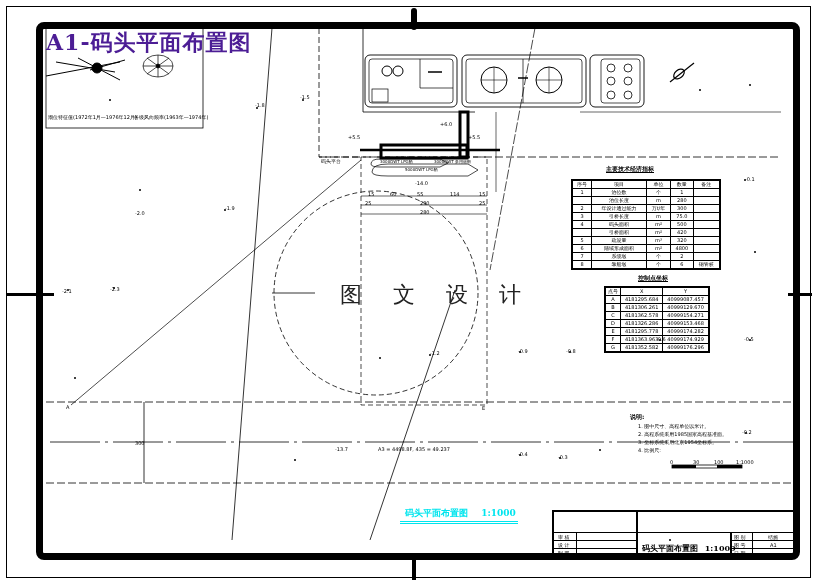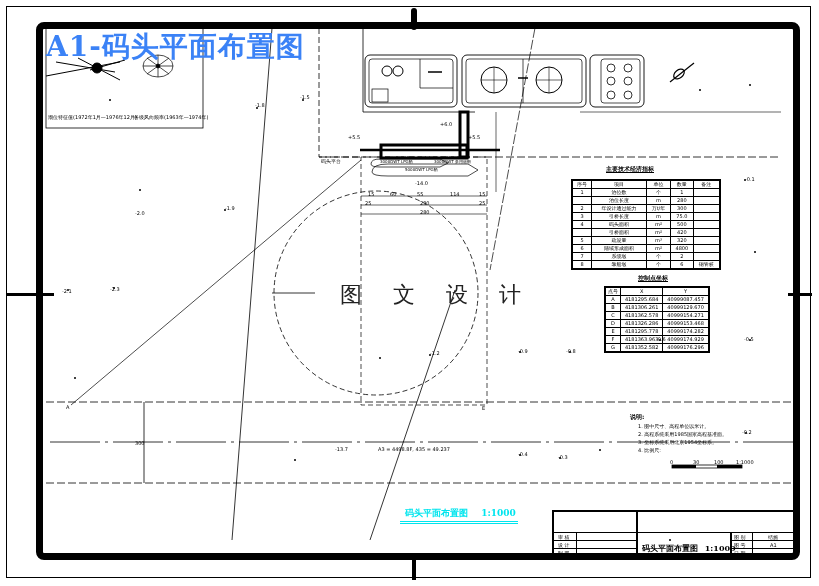--- a/index.html
+++ b/index.html
@@ -1,20 +1,20 @@
 <!DOCTYPE html>
 <html><head>
 <meta charset="utf-8">
 <style>
   html,body{margin:0;padding:0;background:#fff;}
   body{width:819px;height:586px;position:relative;overflow:hidden;font-family:"DejaVu Sans",sans-serif;}
   .abs{position:absolute;}
   .outer{left:6px;top:6px;width:805px;height:572px;border:1px solid #000;box-sizing:border-box;}
   .inner{left:36px;top:22px;width:764px;height:538px;border:7px solid #000;border-radius:8px;box-sizing:border-box;}
-  .title-red{left:46px;top:28px;color:#3b82f6;font-size:28px;font-weight:bold;letter-spacing:1px;font-family:"DejaVu Serif",serif;}
+  .title-red{left:46px;top:28px;color:#4c1d95;font-size:22px;font-weight:bold;letter-spacing:1px;font-family:"DejaVu Serif",serif;}
   .t{font-size:5px;line-height:6px;color:#000;font-family:"DejaVu Sans",sans-serif;white-space:nowrap;}
   table.cad{border-collapse:collapse;position:absolute;font-size:5px;}
   table.cad td{border:1px solid #000;height:7px;padding:0 1px;text-align:center;line-height:7px;}
   .watermark{left:340px;top:280px;font-size:22px;letter-spacing:12px;color:#222;font-family:"DejaVu Serif",serif;}
   .cyan{color:#00e5ee;font-size:9px;font-weight:bold;font-family:"DejaVu Serif",serif;}
 </style>
 </head>
 <body>
 
 <div class="abs outer"></div>

